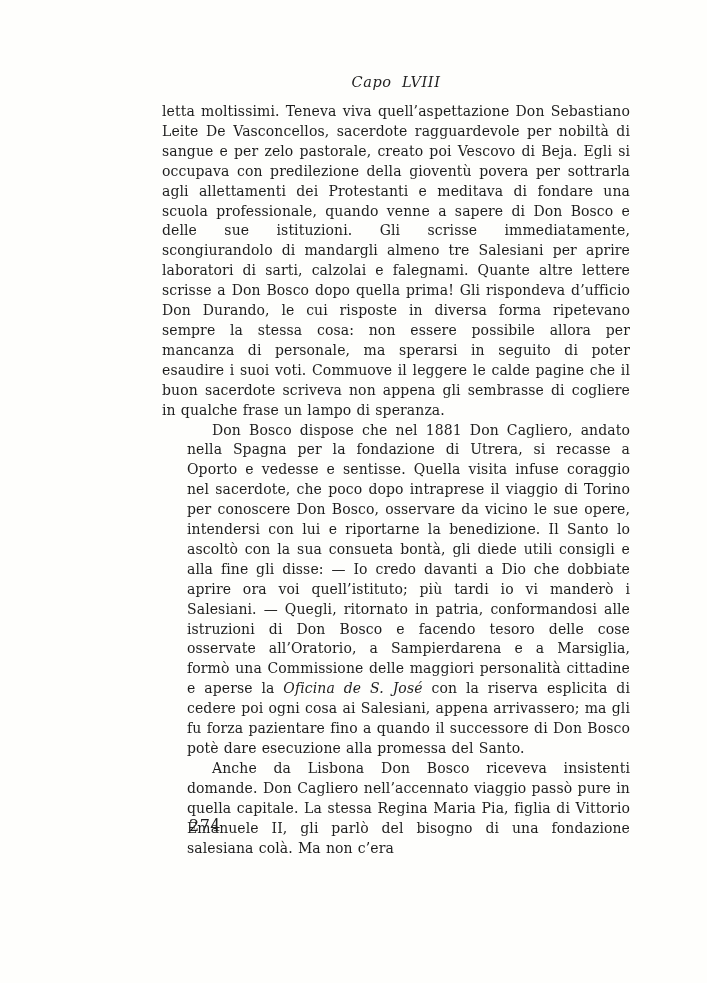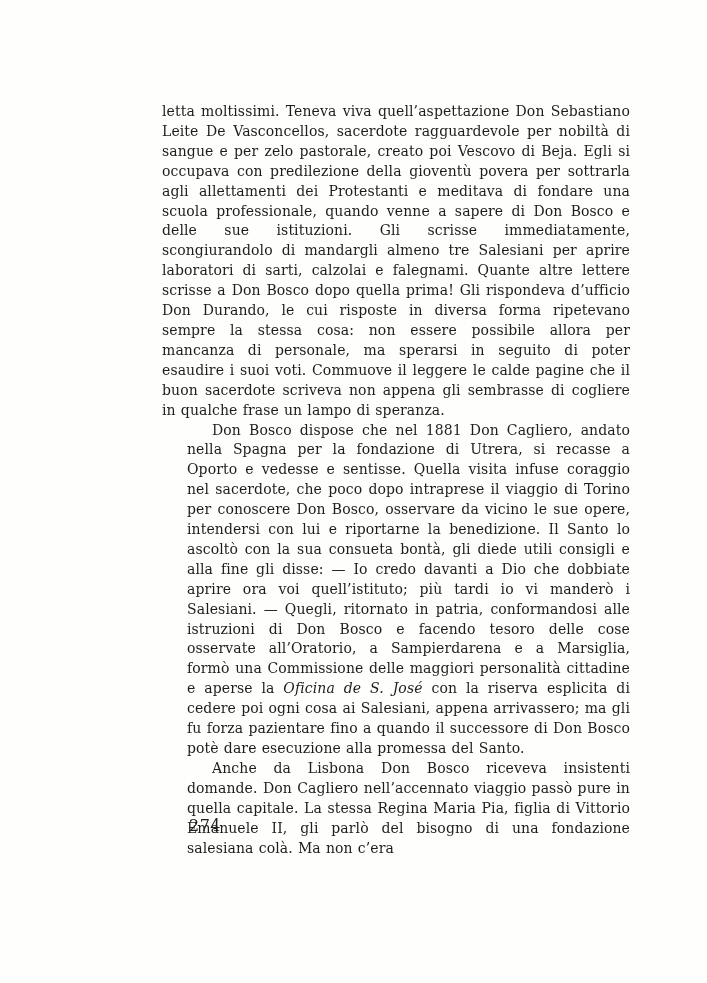--- a/index.html
+++ b/index.html
@@ -60,20 +60,21 @@
     font-size: 16px;
     letter-spacing: 0.5px;
     color: #1d1d1d;
   }
 </style>
 </head>
 <body>
 
 <div class="page">
 
+  <div class="running-head">Capo LVIII</div>
 
   <div class="body-text">
       <p class=""><span>letta moltissimi. Teneva viva quell’aspettazione Don Sebastiano Leite De Vasconcellos, sacerdote ragguardevole per nobiltà di sangue e per zelo pastorale, creato poi Vescovo di Beja. Egli si occupava con predilezione della gioventù povera per sottrarla agli allettamenti dei Protestanti e meditava di fondare una scuola professionale, quando venne a sapere di Don Bosco e delle sue istituzioni. Gli scrisse immediatamente, scongiurandolo di mandargli almeno tre Salesiani per aprire laboratori di sarti, calzolai e falegnami. Quante altre lettere scrisse a Don Bosco dopo quella prima! Gli rispondeva d’ufficio Don Durando, le cui risposte in diversa forma ripetevano sempre la stessa cosa: non essere possibile allora per mancanza di personale, ma sperarsi in seguito di poter esaudire i suoi voti. Commuove il leggere le calde pagine che il buon sacerdote scriveva non appena gli sembrasse di cogliere in qualche frase un lampo di speranza.</span></p>
       <p class="indent"><span>Don Bosco dispose che nel 1881 Don Cagliero, andato nella Spagna per la fondazione di Utrera, si recasse a Oporto e vedesse e sentisse. Quella visita infuse coraggio nel sacerdote, che poco dopo intraprese il viaggio di Torino per conoscere Don Bosco, osservare da vicino le sue opere, intendersi con lui e riportarne la benedizione. Il Santo lo ascoltò con la sua consueta bontà, gli diede utili consigli e alla fine gli disse: — Io credo davanti a Dio che dobbiate aprire ora voi quell’istituto; più tardi io vi manderò i Salesiani. — Quegli, ritornato in patria, conformandosi alle istruzioni di Don Bosco e facendo tesoro delle cose osservate all’Oratorio, a Sampierdarena e a Marsiglia, formò una Commissione delle maggiori personalità cittadine e aperse la </span><em>Oficina de S. José</em><span> con la riserva esplicita di cedere poi ogni cosa ai Salesiani, appena arrivassero; ma gli fu forza pazientare fino a quando il successore di Don Bosco potè dare esecuzione alla promessa del Santo.</span></p>
       <p class="indent"><span>Anche da Lisbona Don Bosco riceveva insistenti domande. Don Cagliero nell’accennato viaggio passò pure in quella capitale. La stessa Regina Maria Pia, figlia di Vittorio Emanuele II, gli parlò del bisogno di una fondazione salesiana colà. Ma non c’era</span></p>
     </div>
 
   <div class="page-number">274</div>
 
 </div>

